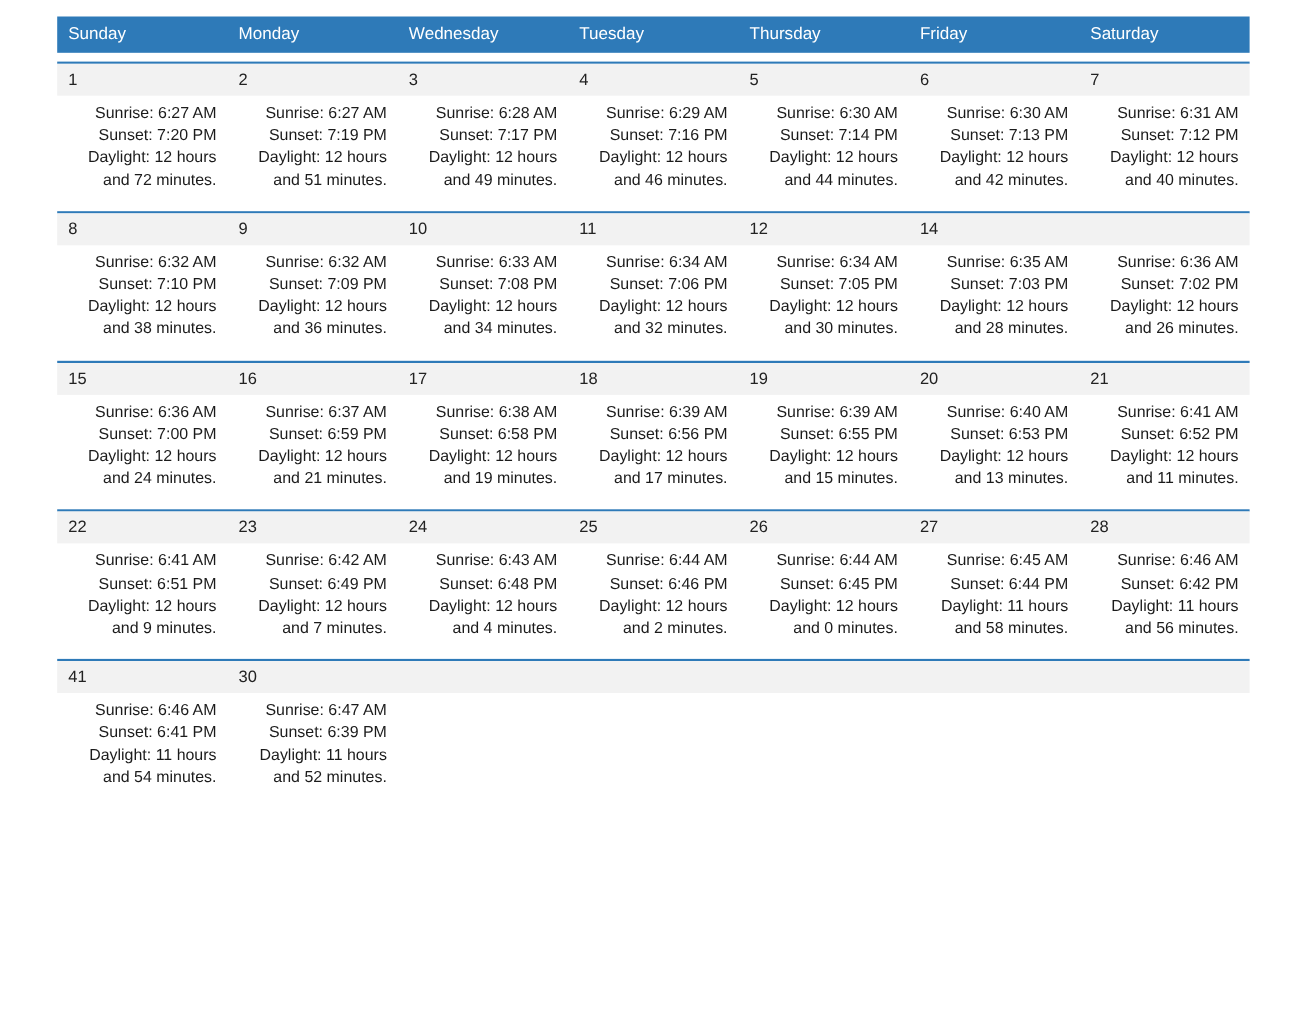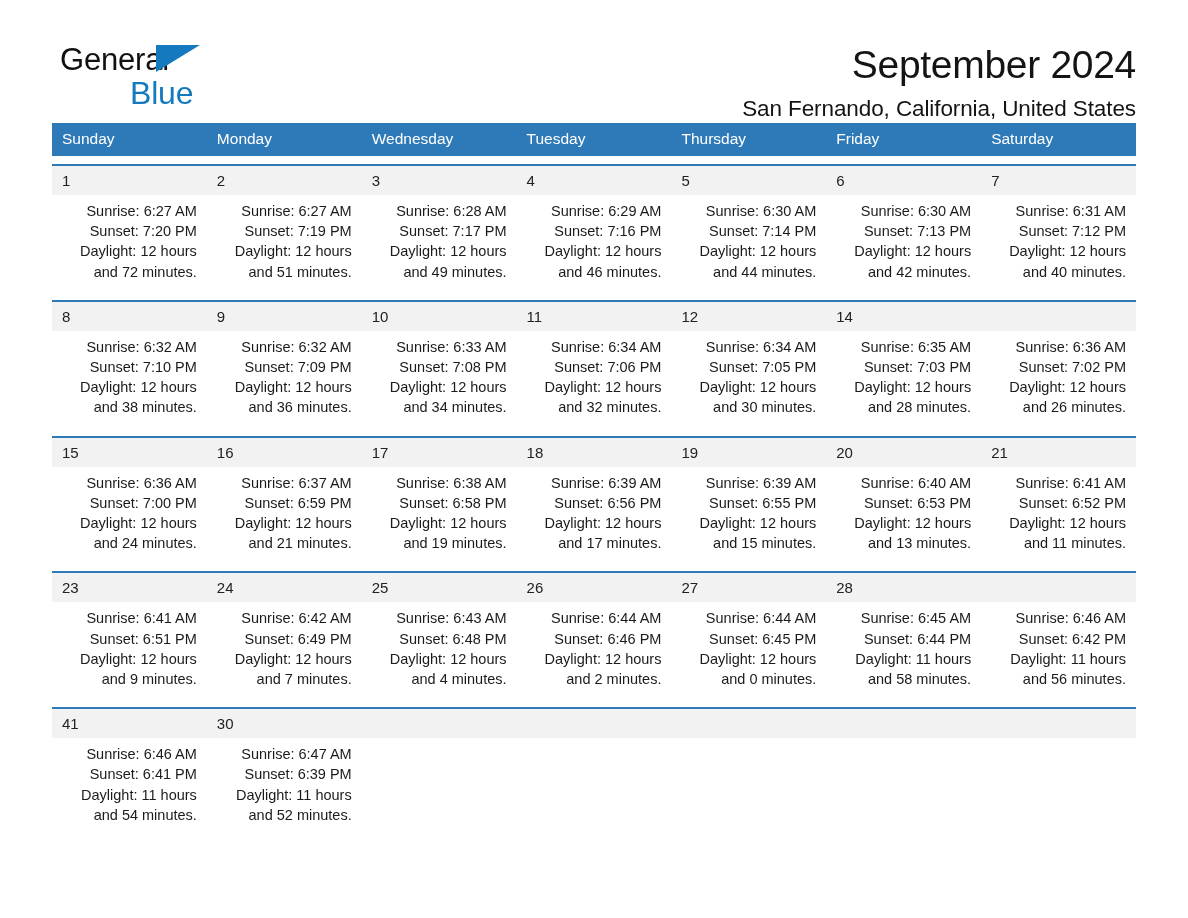--- a/index.html
+++ b/index.html
@@ -137,34 +137,20 @@
     color: #1b1b1b;
     white-space: nowrap;
   }
   .empty-cell { min-height: 96px; }
 </style>
 </head>
 <body>
 
 <div class="page">
 
-  <div class="masthead">
-    <div class="brand">
-      <span class="brand-row1">
-        <span>General</span>
-        <span class="brand-tri"></span>
-      </span>
-      <span class="brand-row2">Blue</span>
-    </div>
-
-    <div class="title-block">
-      <h1 class="cal-title">September 2024</h1>
-      <h2 class="cal-subtitle">San Fernando, California, United States</h2>
-    </div>
-  </div>
 
   <div class="calendar">
     <div class="weekdays">
       <div class="weekday">Sunday</div>
       <div class="weekday">Monday</div>
       <div class="weekday">Wednesday</div>
       <div class="weekday">Tuesday</div>
       <div class="weekday">Thursday</div>
       <div class="weekday">Friday</div>
       <div class="weekday">Saturday</div>
@@ -332,20 +318,21 @@
           <div class="dayline">Sunrise: 6:41 AM</div>
           <div class="dayline">Sunset: 6:52 PM</div>
           <div class="dayline">Daylight: 12 hours</div>
           <div class="dayline">and 11 minutes.</div>
         </div>
       </div>
     </div>
 
     <div class="week">
       <div class="daynum-row">
+        <div class="daynum">22</div>
         <div class="daynum">23</div>
         <div class="daynum">24</div>
         <div class="daynum">25</div>
         <div class="daynum">26</div>
         <div class="daynum">27</div>
         <div class="daynum">28</div>
       </div>
       <div class="week-grid">
         <div class="daycell">
           <div class="dayline">Sunrise: 6:41 AM</div>

